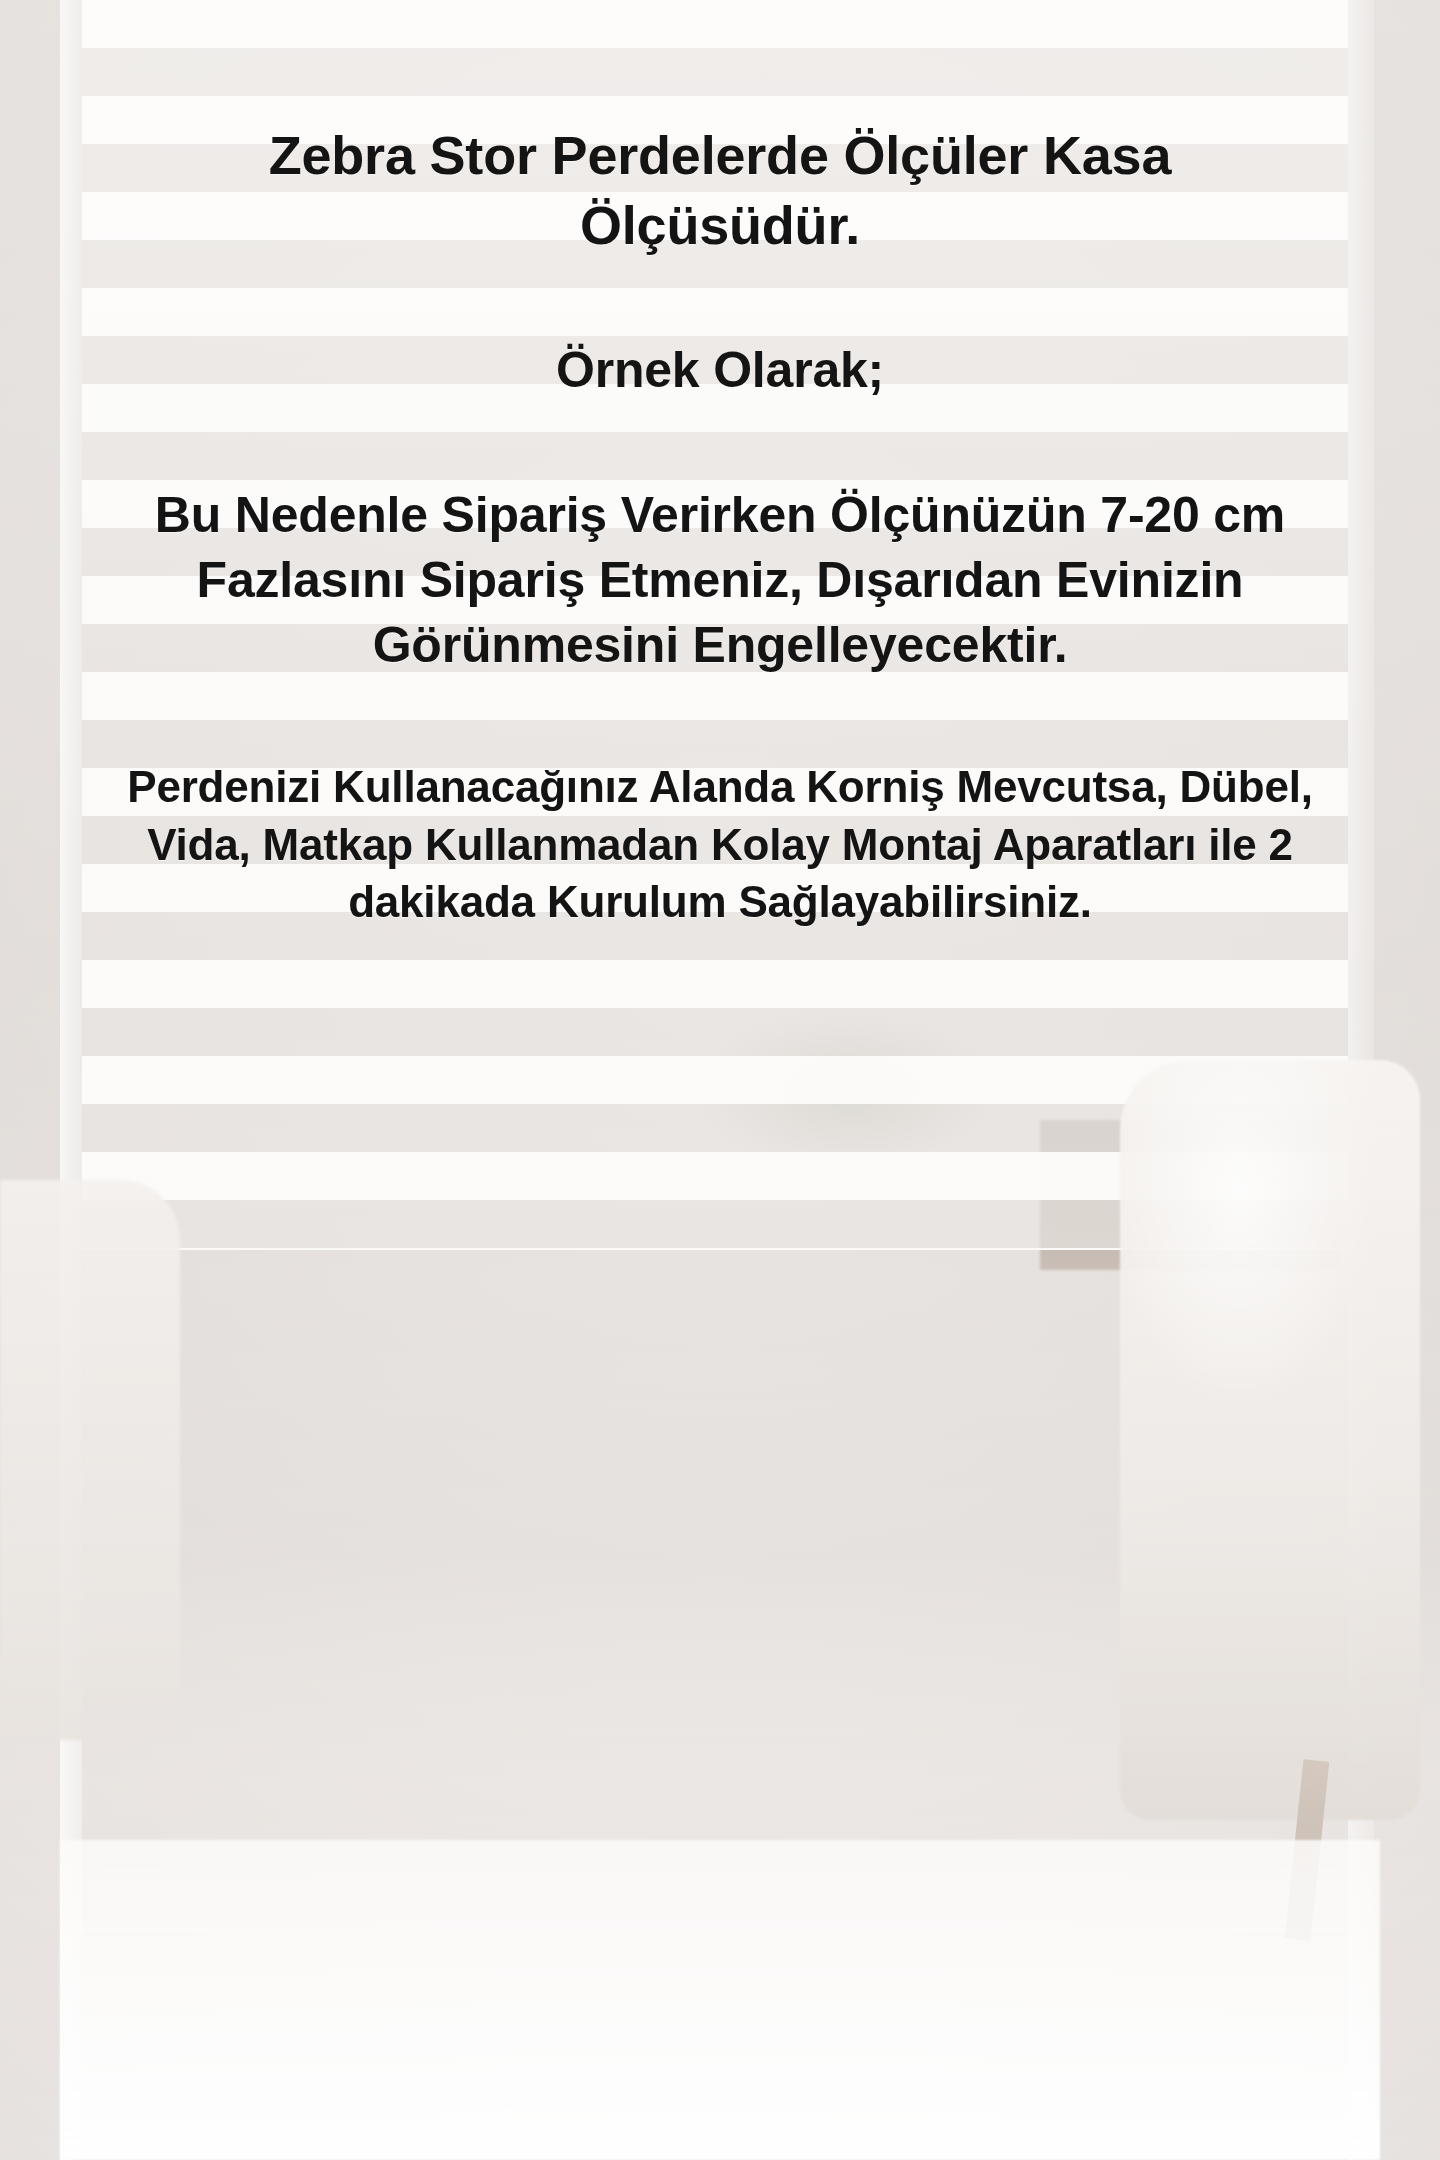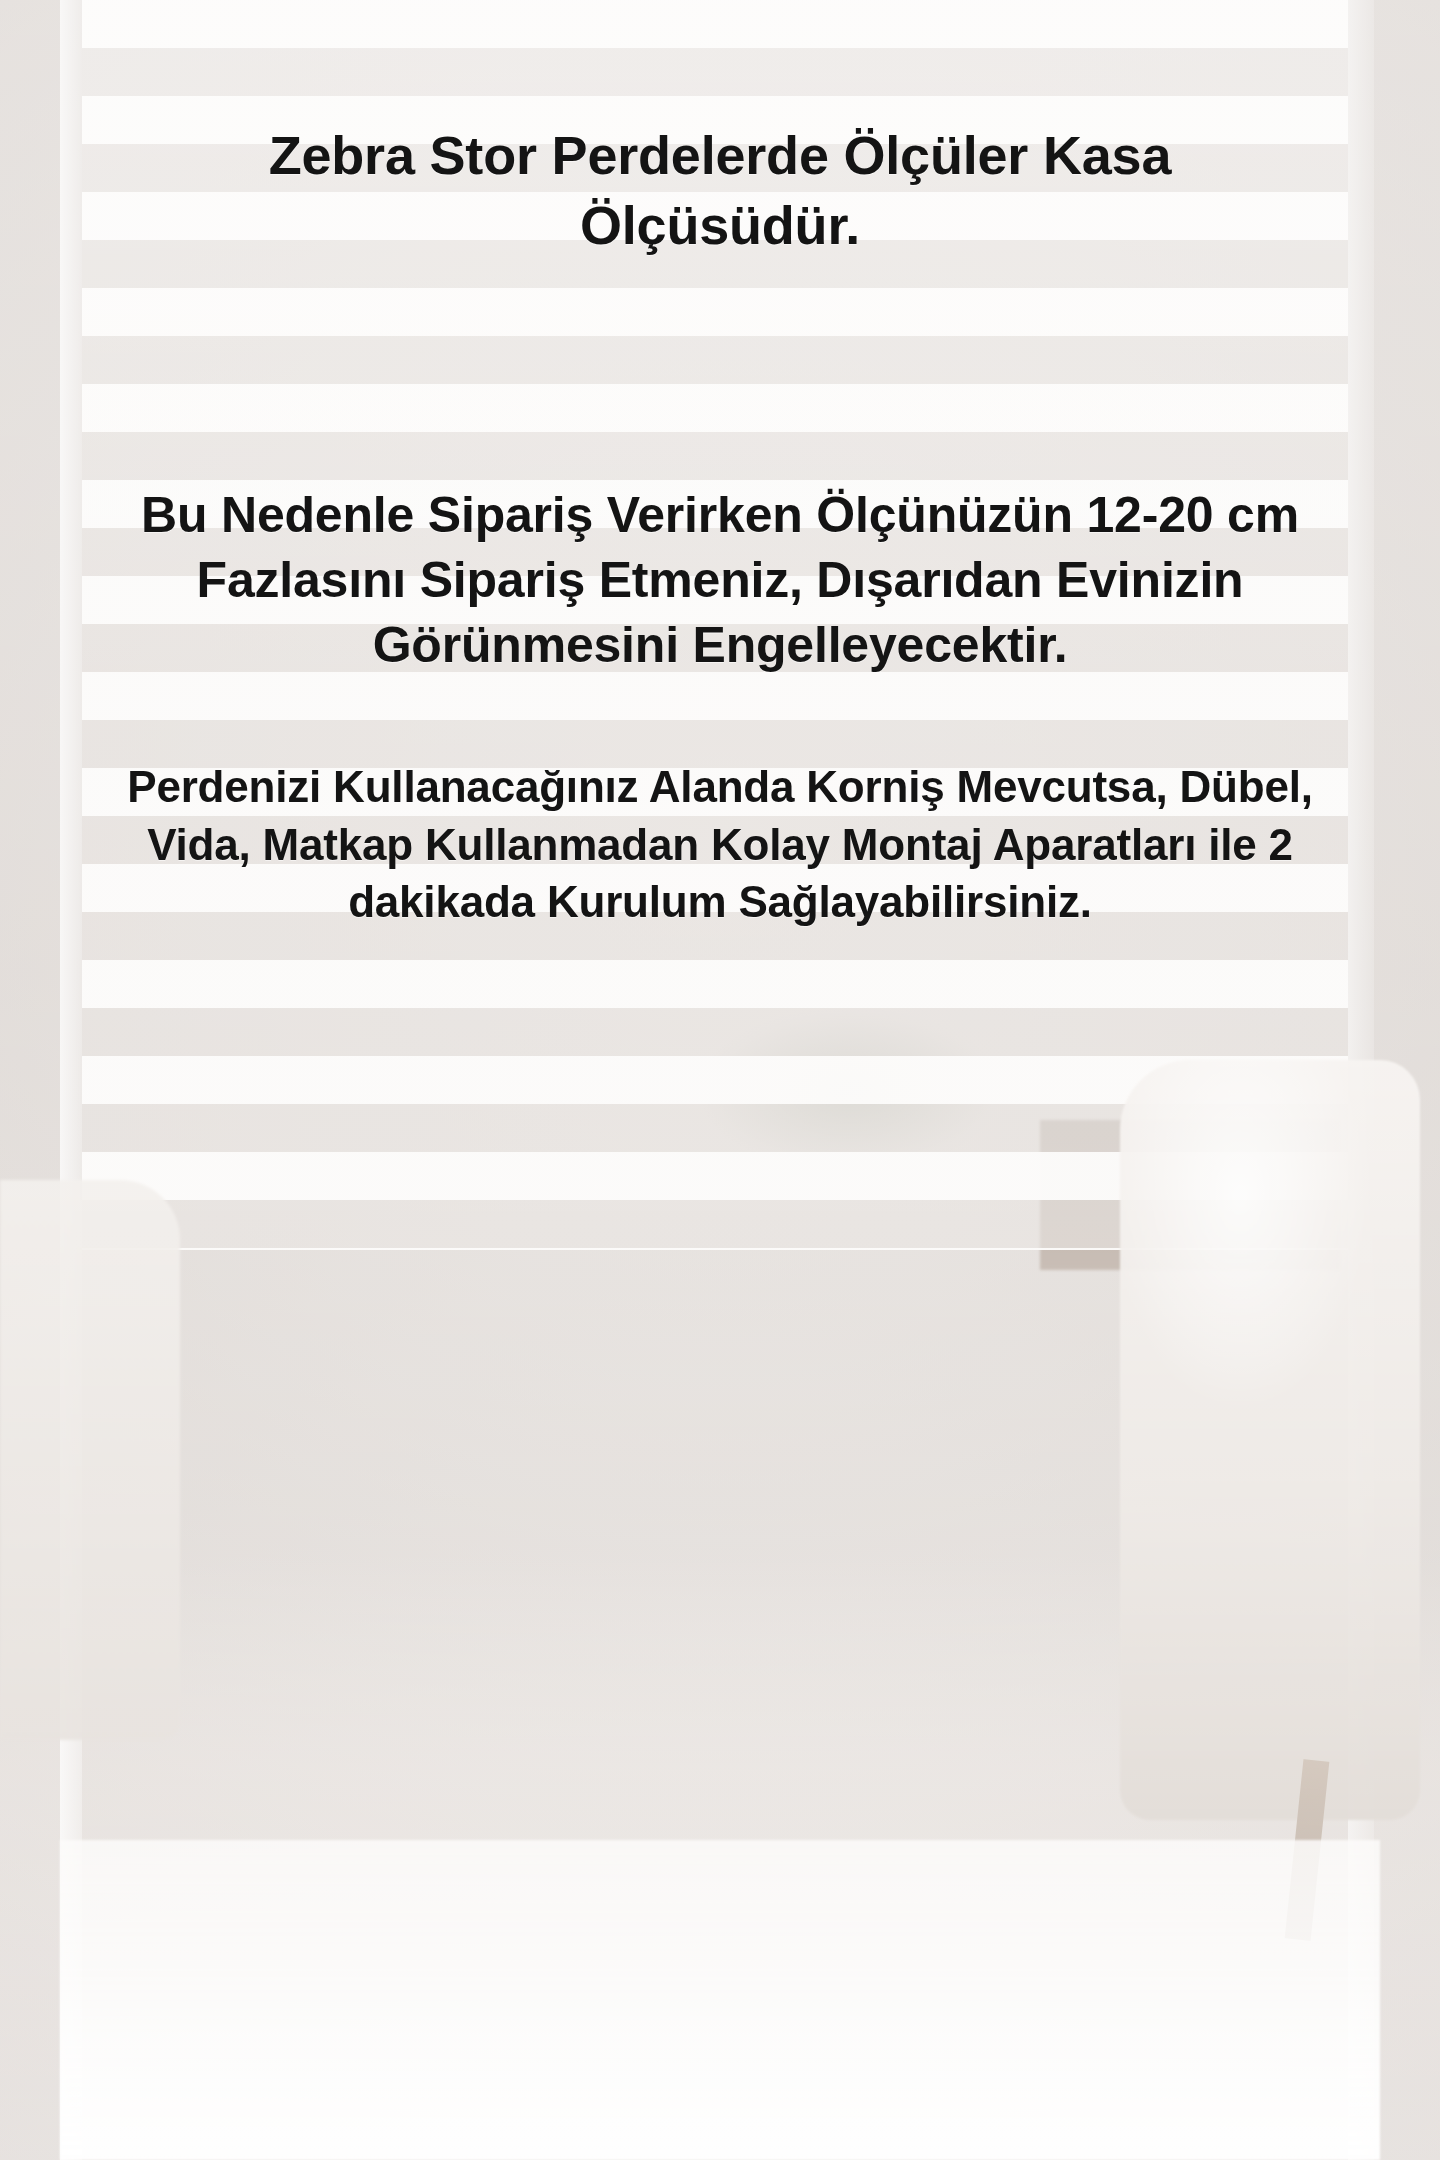--- a/index.html
+++ b/index.html
@@ -178,19 +178,19 @@
   <div class="frame-right"></div>
   <div class="sofa-left"></div>
   <div class="chair-right"></div>
   <div class="chair-right-leg"></div>
   <div class="rug"></div>
   <div class="wash"></div>
 
   <div class="content">
     <p class="para p1">Zebra Stor Perdelerde Ölçüler Kasa Ölçüsüdür.</p>
     <p class="para p3">
-      <br>
+      <span>Örnek Olarak;</span><br>
     </p>
-    <p class="para p4">Bu Nedenle Sipariş Verirken Ölçünüzün 12-20 cm Fazlasını Sipariş Etmeniz, Dışarıdan Evinizin Görünmesini Engelleyecektir.</p>
+    <p class="para p4">Bu Nedenle Sipariş Verirken Ölçünüzün 7-20 cm Fazlasını Sipariş Etmeniz, Dışarıdan Evinizin Görünmesini Engelleyecektir.</p>
     <p class="para p6">Perdenizi Kullanacağınız Alanda Korniş Mevcutsa, Dübel, Vida, Matkap Kullanmadan Kolay Montaj Aparatları ile 2 dakikada Kurulum Sağlayabilirsiniz.</p>
   </div>
 
 </div>
 
 </body></html>

